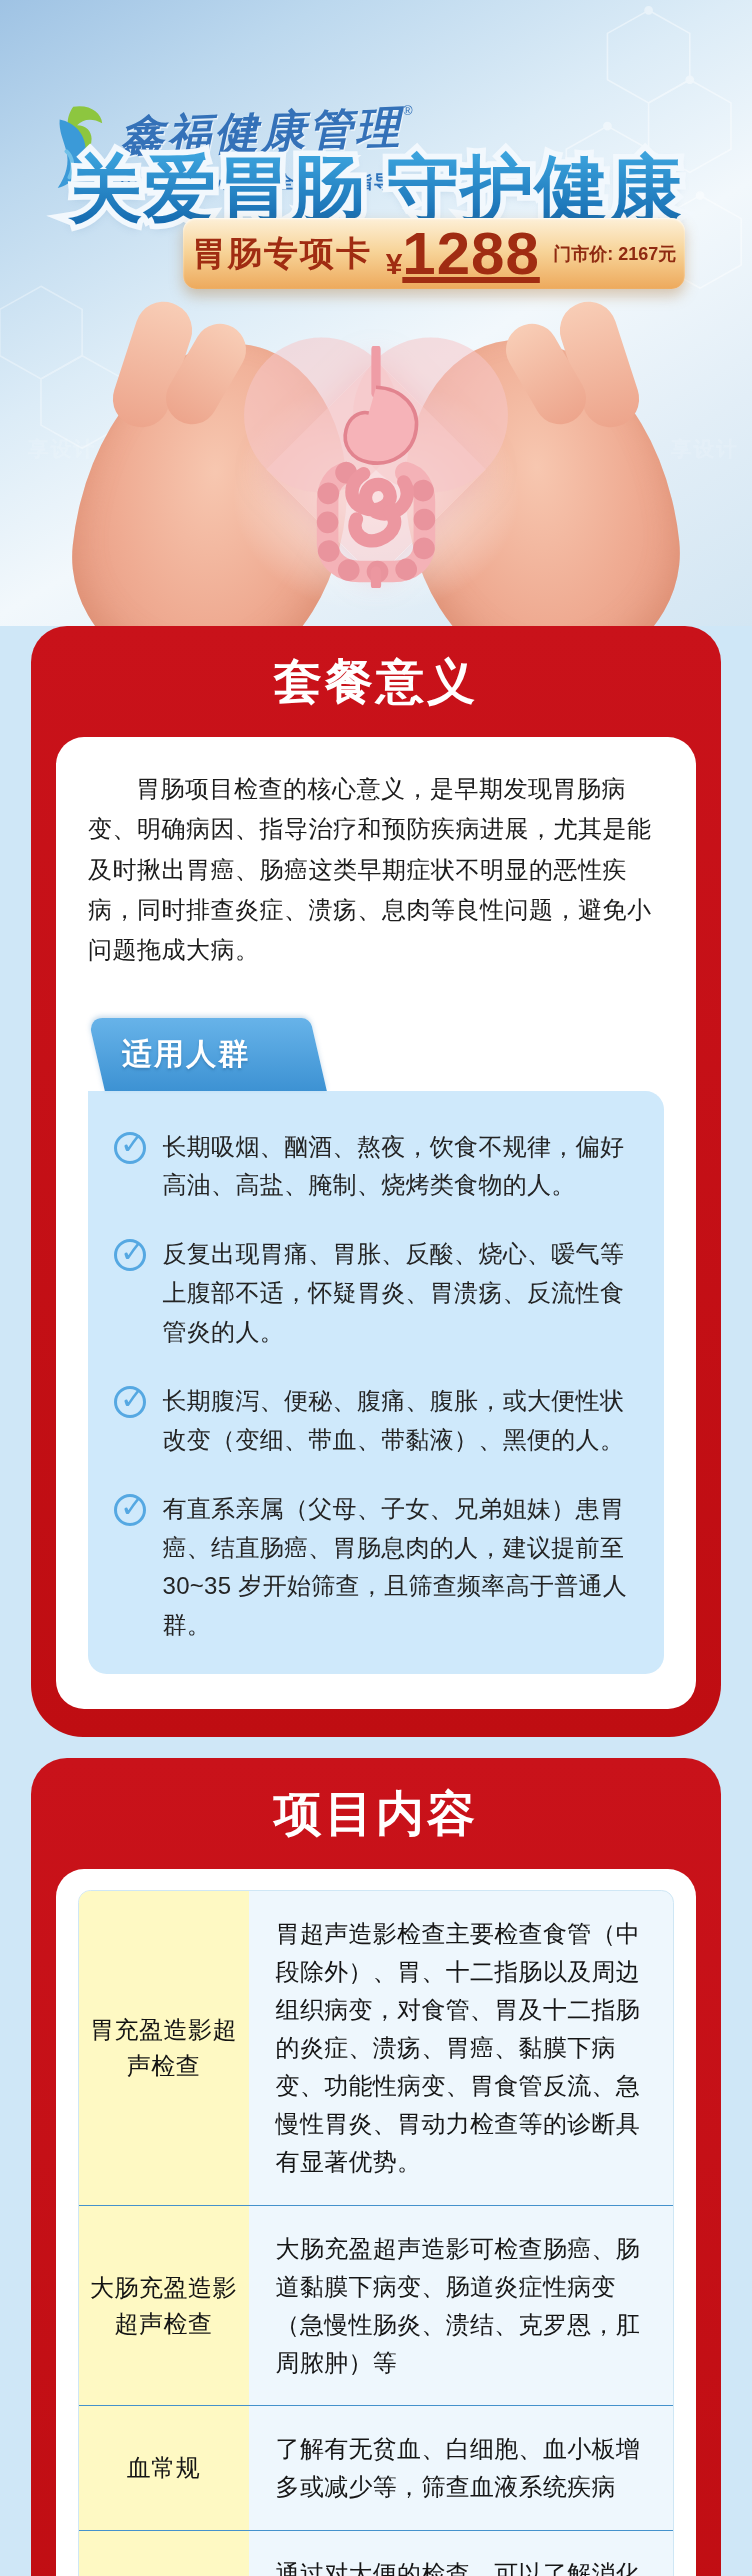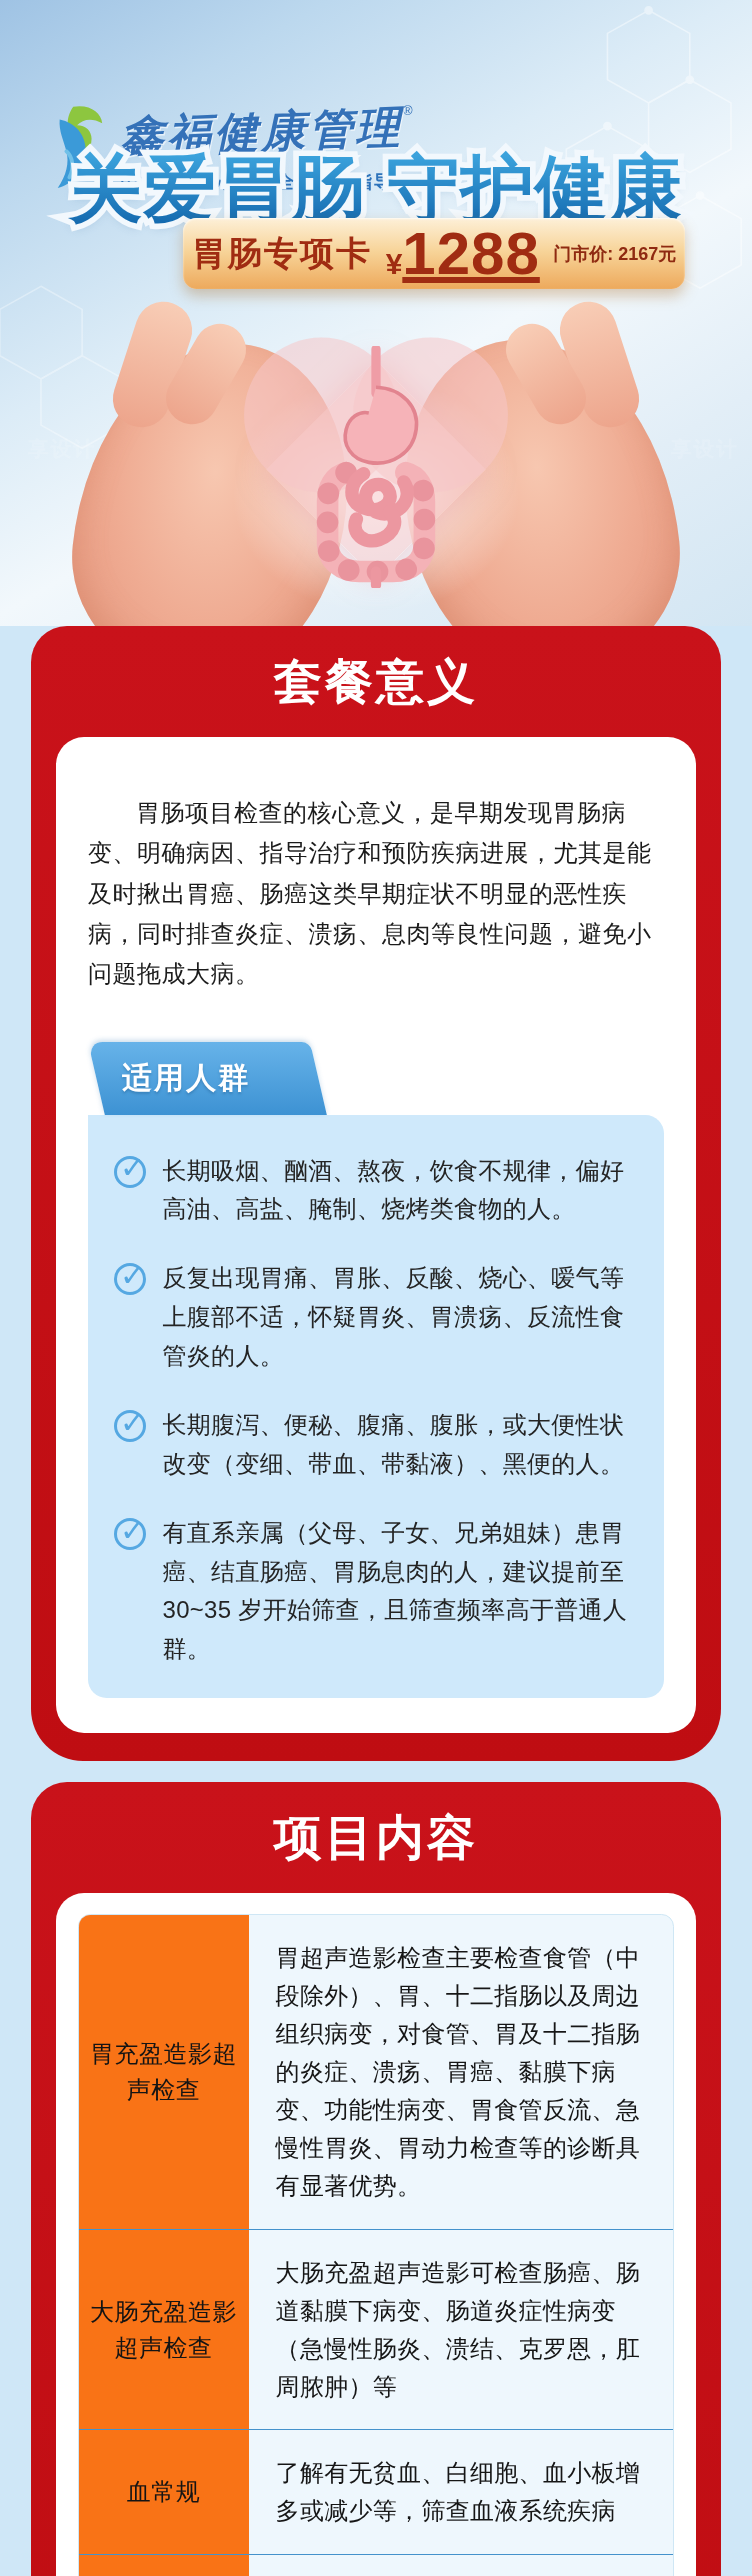--- a/index.html
+++ b/index.html
@@ -58,21 +58,21 @@
     border-radius:50%; background:rgba(246,198,201,.55); }
   .heart::before { left:-77px; top:0; }
   .heart::after { top:-77px; left:0; }
   .digestive { position:absolute; left:50%; top:31px; transform:translateX(-50%); z-index:3; }
 
   
   .red-sec { margin:0 31px; background:linear-gradient(180deg,#c9121a,#bf0d12); padding:0 25px 28px;
     border-radius:36px 36px 52px 52px; position:relative; }
   .sec-title { text-align:center; color:#ffffff; font-size:48px; font-weight:bold; letter-spacing:3.1px;
     padding:24px 0 23px; }
-  .white-card { background:#ffffff; border-radius:28px; padding:56px 32px 35px; position:relative; }
+  .white-card { background:#ffffff; border-radius:28px; padding:32px 32px 35px; position:relative; }
 
   
   .sec1 { margin-top:0; }
   .para { font-size:24px; color:#1c1c1c; line-height:1.68; text-indent:2em; letter-spacing:0.5px; }
   .aud-tab { position:relative; width:222px; height:73px; margin-top:47px; }
   .aud-tab-bg { position:absolute; inset:0; background:linear-gradient(180deg,#67b3e9,#3d92d3);
     border-radius:14.4px 8.2px 0 0; transform:skewX(13deg); transform-origin:top left;
     box-shadow:0 -2.1px 5.2px rgba(80,140,190,.3); }
   .aud-tab-label { position:relative; z-index:1; height:100%; display:flex; align-items:center;
     padding-left:34px; font-size:30px; font-weight:bold; color:#fff; letter-spacing:2.1px;
@@ -85,21 +85,21 @@
   .check-icon::after { content:"✓"; position:absolute; left:3.1px; top:-8.2px; font-size:30px;
     font-weight:bold; color:#55a8e2; }
   .check-text { font-size:24px; color:#242424; line-height:1.62; letter-spacing:0.3px; }
 
   
   .sec2 { margin-top:20.6px; }
   .white-card.items-card { padding:21.6px 21.6px 34px; }
   .ptable { border-radius:12.4px; overflow:hidden; background:#eef7fd; border:1px solid #cfe7f5; }
   .t-row { display:flex; }
   .t-row + .t-row { border-top:1.5px solid #4492cc; }
-  .t-label { width:170px; flex-shrink:0; background:#f97316; display:flex; align-items:center;
+  .t-label { width:170px; flex-shrink:0; background:#fef9c3; display:flex; align-items:center;
     justify-content:center; text-align:center; font-size:24px; color:#141414; line-height:1.5;
     padding:21.6px 10.3px; letter-spacing:0.5px; }
   .t-desc { flex:1; display:flex; align-items:center; padding:24px 15px 24px 27px; font-size:24px;
     color:#161616; line-height:1.58; letter-spacing:0.3px; }
 </style>
 </head>
 <body>
 
 <div class="hero">
   <svg class="hexes" width="392" height="319" viewBox="0 0 760 620">

